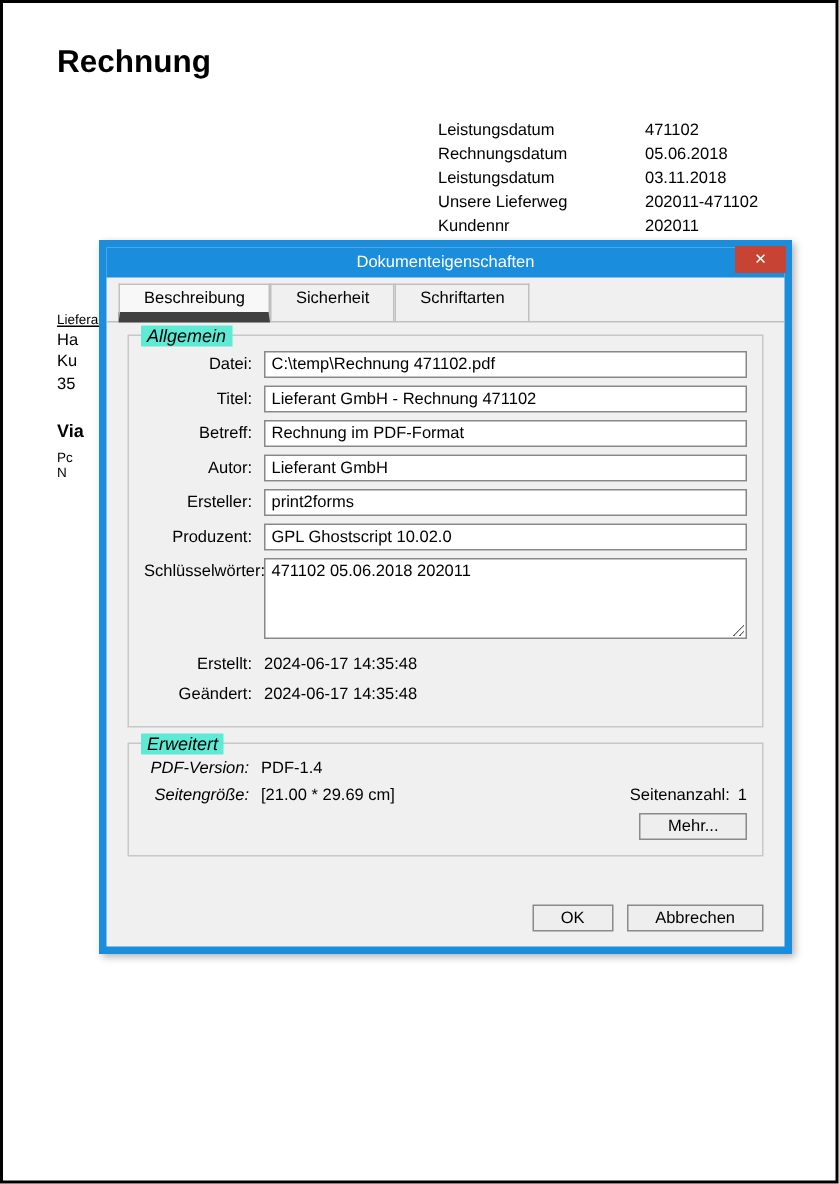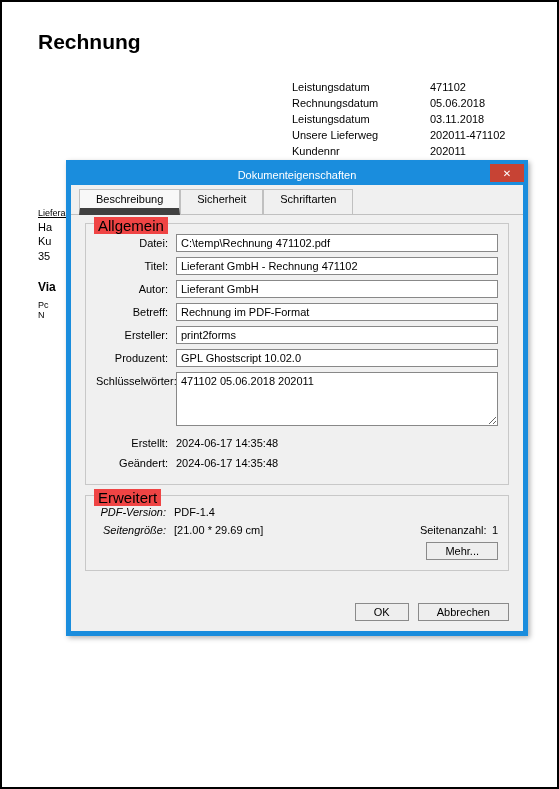--- a/index.html
+++ b/index.html
@@ -101,23 +101,24 @@
     .fieldset {
       border: 1px solid #c8c8c8;
       padding: 10px 10px 10px 10px;
       position: relative;
       margin-bottom: 10px;
     }
     .legend {
       position: absolute;
       top: -7px;
       left: 8px;
-      background: #ef4444;
+      background: #5eead4;
       padding: 0 4px;
-      font-size: 15px;
+      font-size: 12px;
+      font-style: italic;
     }
     .fld-row { display: flex; align-items: flex-start; margin-bottom: 5px; }
     .fld-label { width: 80px; text-align: right; padding-right: 8px; padding-top: 3px; font-size: 11px; }
     .fld-input {
       flex: 1;
       border: 1px solid #888;
       background: #fff;
       padding: 2px 4px;
       font-size: 11px;
       font-family: Tahoma, Arial, sans-serif;
@@ -219,26 +220,26 @@
 
       <div class="fld-row">
           <span class="fld-label">Datei:</span>
           <input class="fld-input" value="C:\temp\Rechnung 471102.pdf" style="">
         </div>
       <div class="fld-row">
           <span class="fld-label">Titel:</span>
           <input class="fld-input" value="Lieferant GmbH - Rechnung 471102" style="">
         </div>
       <div class="fld-row">
+          <span class="fld-label">Betreff:</span>
+          <input class="fld-input" value="Rechnung im PDF-Format" style="">
+        </div>
+      <div class="fld-row">
           <span class="fld-label">Autor:</span>
           <input class="fld-input" value="Lieferant GmbH" style="">
-        </div>
-      <div class="fld-row">
-          <span class="fld-label">Betreff:</span>
-          <input class="fld-input" value="Rechnung im PDF-Format" style="">
         </div>
       <div class="fld-row">
           <span class="fld-label">Ersteller:</span>
           <input class="fld-input" value="print2forms" style="">
         </div>
       <div class="fld-row">
           <span class="fld-label">Produzent:</span>
           <input class="fld-input" value="GPL Ghostscript 10.02.0" style="">
         </div>
       <div class="fld-row">

